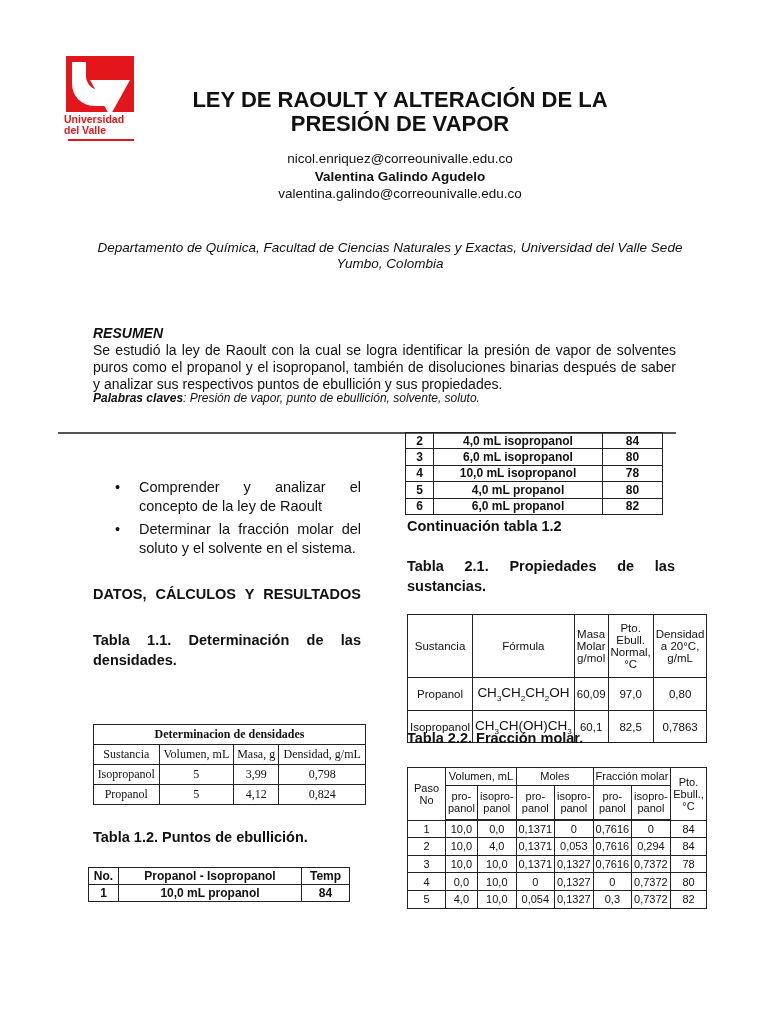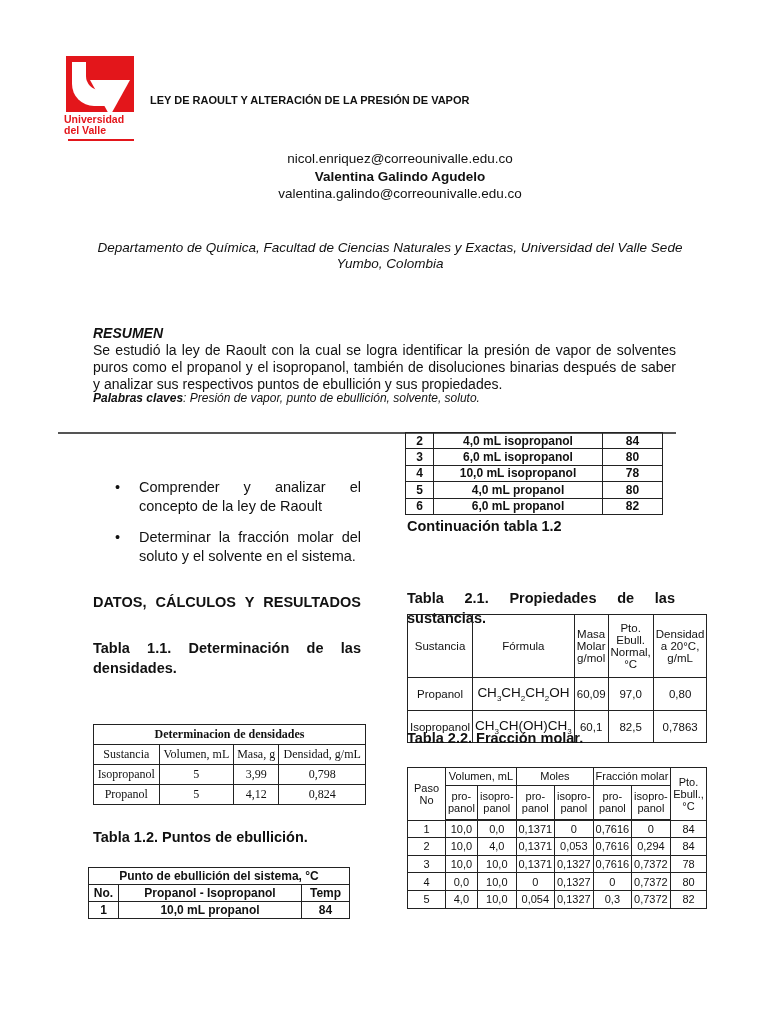--- a/index.html
+++ b/index.html
@@ -9,38 +9,38 @@
     .logo { position: absolute; left: 64px; top: 56px; width: 72px; height: 86px; }
     .logo-box { position: absolute; left: 2px; top: 0; width: 68px; height: 56px; background: #e3161b; overflow: hidden; }
     .logo-arc { position: absolute; left: 6px; top: 6px; width: 40px; height: 44px; background: #fff; border-radius: 0 0 0 22px; }
     .logo-arc-inner { position: absolute; left: 20px; top: 6px; width: 26px; height: 28px; background: #e3161b; border-radius: 0 0 0 14px; }
     .logo-tri { position: absolute; left: 24px; top: 24px; width: 0; height: 0;
       border-left: 20px solid transparent; border-right: 20px solid transparent; border-top: 36px solid #fff; }
     .logo-text { position: absolute; left: 0; top: 58px; width: 72px; text-align: left; color: #e3161b;
       font-weight: bold; font-size: 10.5px; line-height: 11px; }
     .logo-line { position: absolute; left: 4px; top: 83px; width: 66px; height: 2px; background: #e3161b; }
 
-    .title { position: absolute; left: 150px; top: 88px; width: 500px; font-weight: bold; font-size: 11px; line-height: 24px; }
+    .title { position: absolute; left: 150px; top: 88px; width: 500px; text-align: center; font-weight: bold; font-size: 22px; line-height: 24px; }
     .authors { position: absolute; left: 150px; top: 150px; width: 500px; text-align: center; font-size: 13.5px; line-height: 17.5px; }
     .authors .name { font-weight: bold; }
     .affil { position: absolute; left: 90px; top: 240px; width: 600px; text-align: center; font-style: italic; font-size: 13.5px; line-height: 16px; }
 
     .resumen { position: absolute; left: 93px; top: 325px; width: 583px; font-size: 14px; line-height: 17px; }
     .resumen-title { font-weight: bold; font-style: italic; }
     .resumen-body { text-align: justify; }
     .keywords { position: absolute; left: 93px; top: 391px; font-size: 12px; font-style: italic; }
     .keywords b { font-weight: bold; }
     .hr { position: absolute; left: 58px; top: 432px; width: 618px; height: 2px; background: #555; }
 
     .col-left { position: absolute; left: 93px; top: 452px; width: 268px; font-size: 14px; }
     .h-bold { font-weight: bold; font-size: 14.5px; line-height: 20px; }
     .objectives { margin-top: 26px; list-style: none; }
     .objectives li { position: relative; padding-left: 46px; line-height: 19px; text-align: justify; font-size: 14.5px; }
     .objectives li::before { content: "\2022"; position: absolute; left: 22px; top: 0; }
-    .justify-full { text-align: justify; text-align-last: justify; margin-top: 32px; }
+    .justify-full { text-align: justify; text-align-last: justify; }
 
     table { border-collapse: collapse; font-family: "Liberation Sans", sans-serif; }
     td, th { border: 1px solid #222; text-align: center; font-weight: normal; }
 
     .t11 { position: absolute; left: 93px; top: 724px; width: 273px; font-size: 12px; }
     .t11 td { height: 20px; padding: 0 2px; font-family: Liberation Serif, serif; }
     .t11 .hdr td { font-weight: bold; }
 
     .t12 { position: absolute; left: 88px; top: 867px; width: 262px; font-size: 12px; font-weight: bold; }
     .t12 td { height: 17px; font-weight: bold; }
@@ -86,21 +86,21 @@
 <div class="resumen">
   <div class="resumen-title">RESUMEN</div>
   <div class="resumen-body">Se estudió la ley de Raoult con la cual se logra identificar la presión de vapor de solventes puros como el propanol y el isopropanol, también de disoluciones binarias después de saber y analizar sus respectivos puntos de ebullición y sus propiedades.</div>
 </div>
 <div class="keywords"><b>Palabras claves</b><span>: Presión de vapor, punto de ebullición, solvente, soluto.</span></div>
 <div class="hr"></div>
 
 <div class="col-left">
   <ul class="objectives">
     <li>Comprender y analizar el concepto de la ley de Raoult</li>
-    <li style="margin-top:12px">Determinar la fracción molar del soluto y el solvente en el sistema.</li>
+    <li style="margin-top:4px">Determinar la fracción molar del soluto y el solvente en el sistema.</li>
   </ul>
   <div class="h-bold justify-full" style="margin-top:26px;">DATOS, CÁLCULOS Y RESULTADOS</div>
   <div class="h-bold justify-full" style="margin-top:26px; text-align-last:left;">Tabla 1.1. Determinación de las densidades.</div>
 </div>
 
 <table class="t11">
   <tbody>
       <tr class="hdr">
         <td colspan="4">Determinacion de densidades</td>
       </tr>
@@ -122,23 +122,20 @@
     <td>4,12</td>
     <td>0,824</td>
   </tr>
 </tbody>
   </table>
 
 <div class="h-bold" style="position:absolute; left:93px; top:827px;">Tabla 1.2. Puntos de ebullición.</div>
 
 <table class="t12">
   <tbody>
-      <tr>
-        <td colspan="3">Punto de ebullición del sistema, °C</td>
-      </tr>
   <tr>
     <td style="width:30px">No.</td>
     <td>Propanol - Isopropanol</td>
     <td style="width:48px">Temp</td>
   </tr>
   <tr>
     <td>1</td>
     <td>10,0 mL propanol</td>
     <td>84</td>
   </tr>

